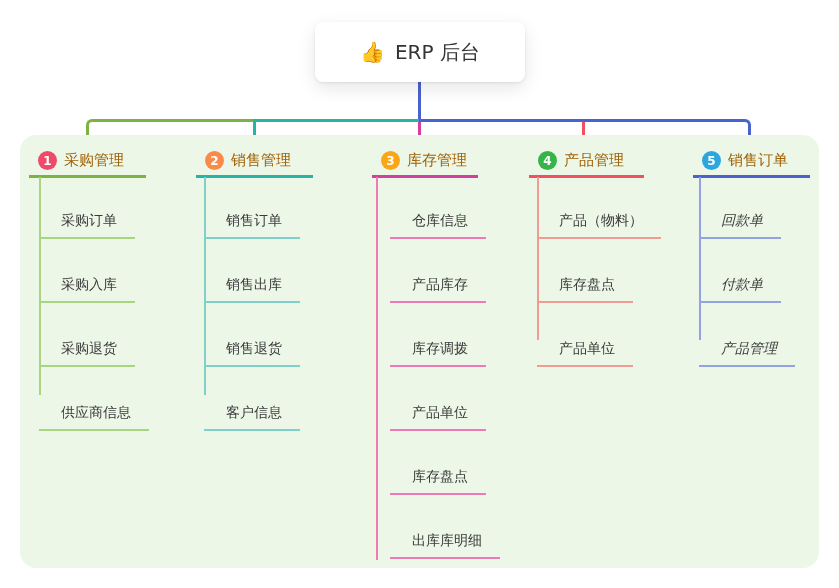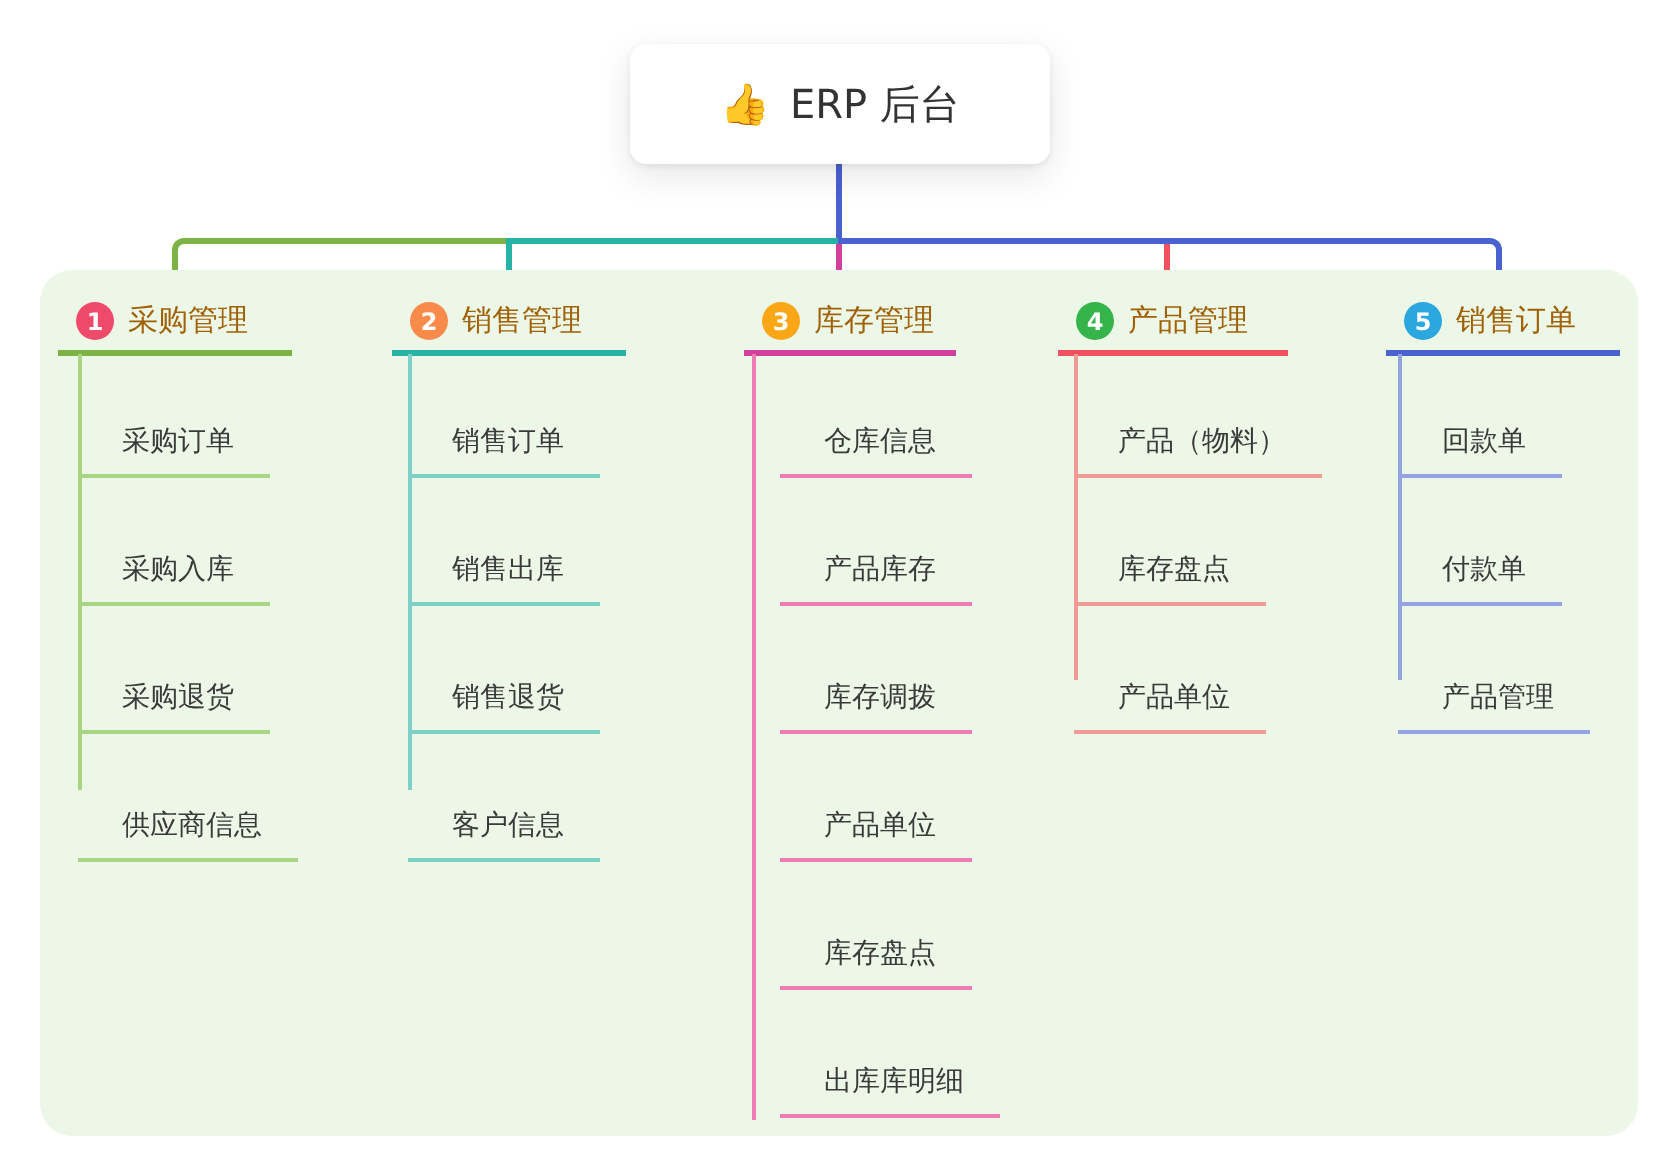--- a/index.html
+++ b/index.html
@@ -57,21 +57,21 @@
   
   .rail{position:absolute;top:177px;width:2px;background:var(--light);}
   .r1{left:39px;height:218px;}
   .r2{left:204px;height:218px;}
   .r3{left:376px;height:383px;}
   .r4{left:537px;height:163px;}
   .r5{left:699px;height:163px;}
 
   
   .children{position:absolute;top:175px;}
-  .c1{left:39px;} .c2{left:204px;} .c3{left:376px;margin-left:14px;} .c4{left:537px;} .c5{left:699px;}
+  .c1{left:39px;} .c2{left:204px;} .c3{left:376px;margin-left:14px;} .c4{left:537px;} .c5{left:699px;font-style:italic;}
   .item{height:64px;display:flex;align-items:flex-end;}
   .item-label{border-bottom:2px solid var(--light);
     padding:0 18px 7px 22px;font-size:14px;color:#3a3a3a;white-space:nowrap;}
 </style>
 </head>
 <body>
 
 <div class="stage">
 
   <div class="conn root-stub"></div>

